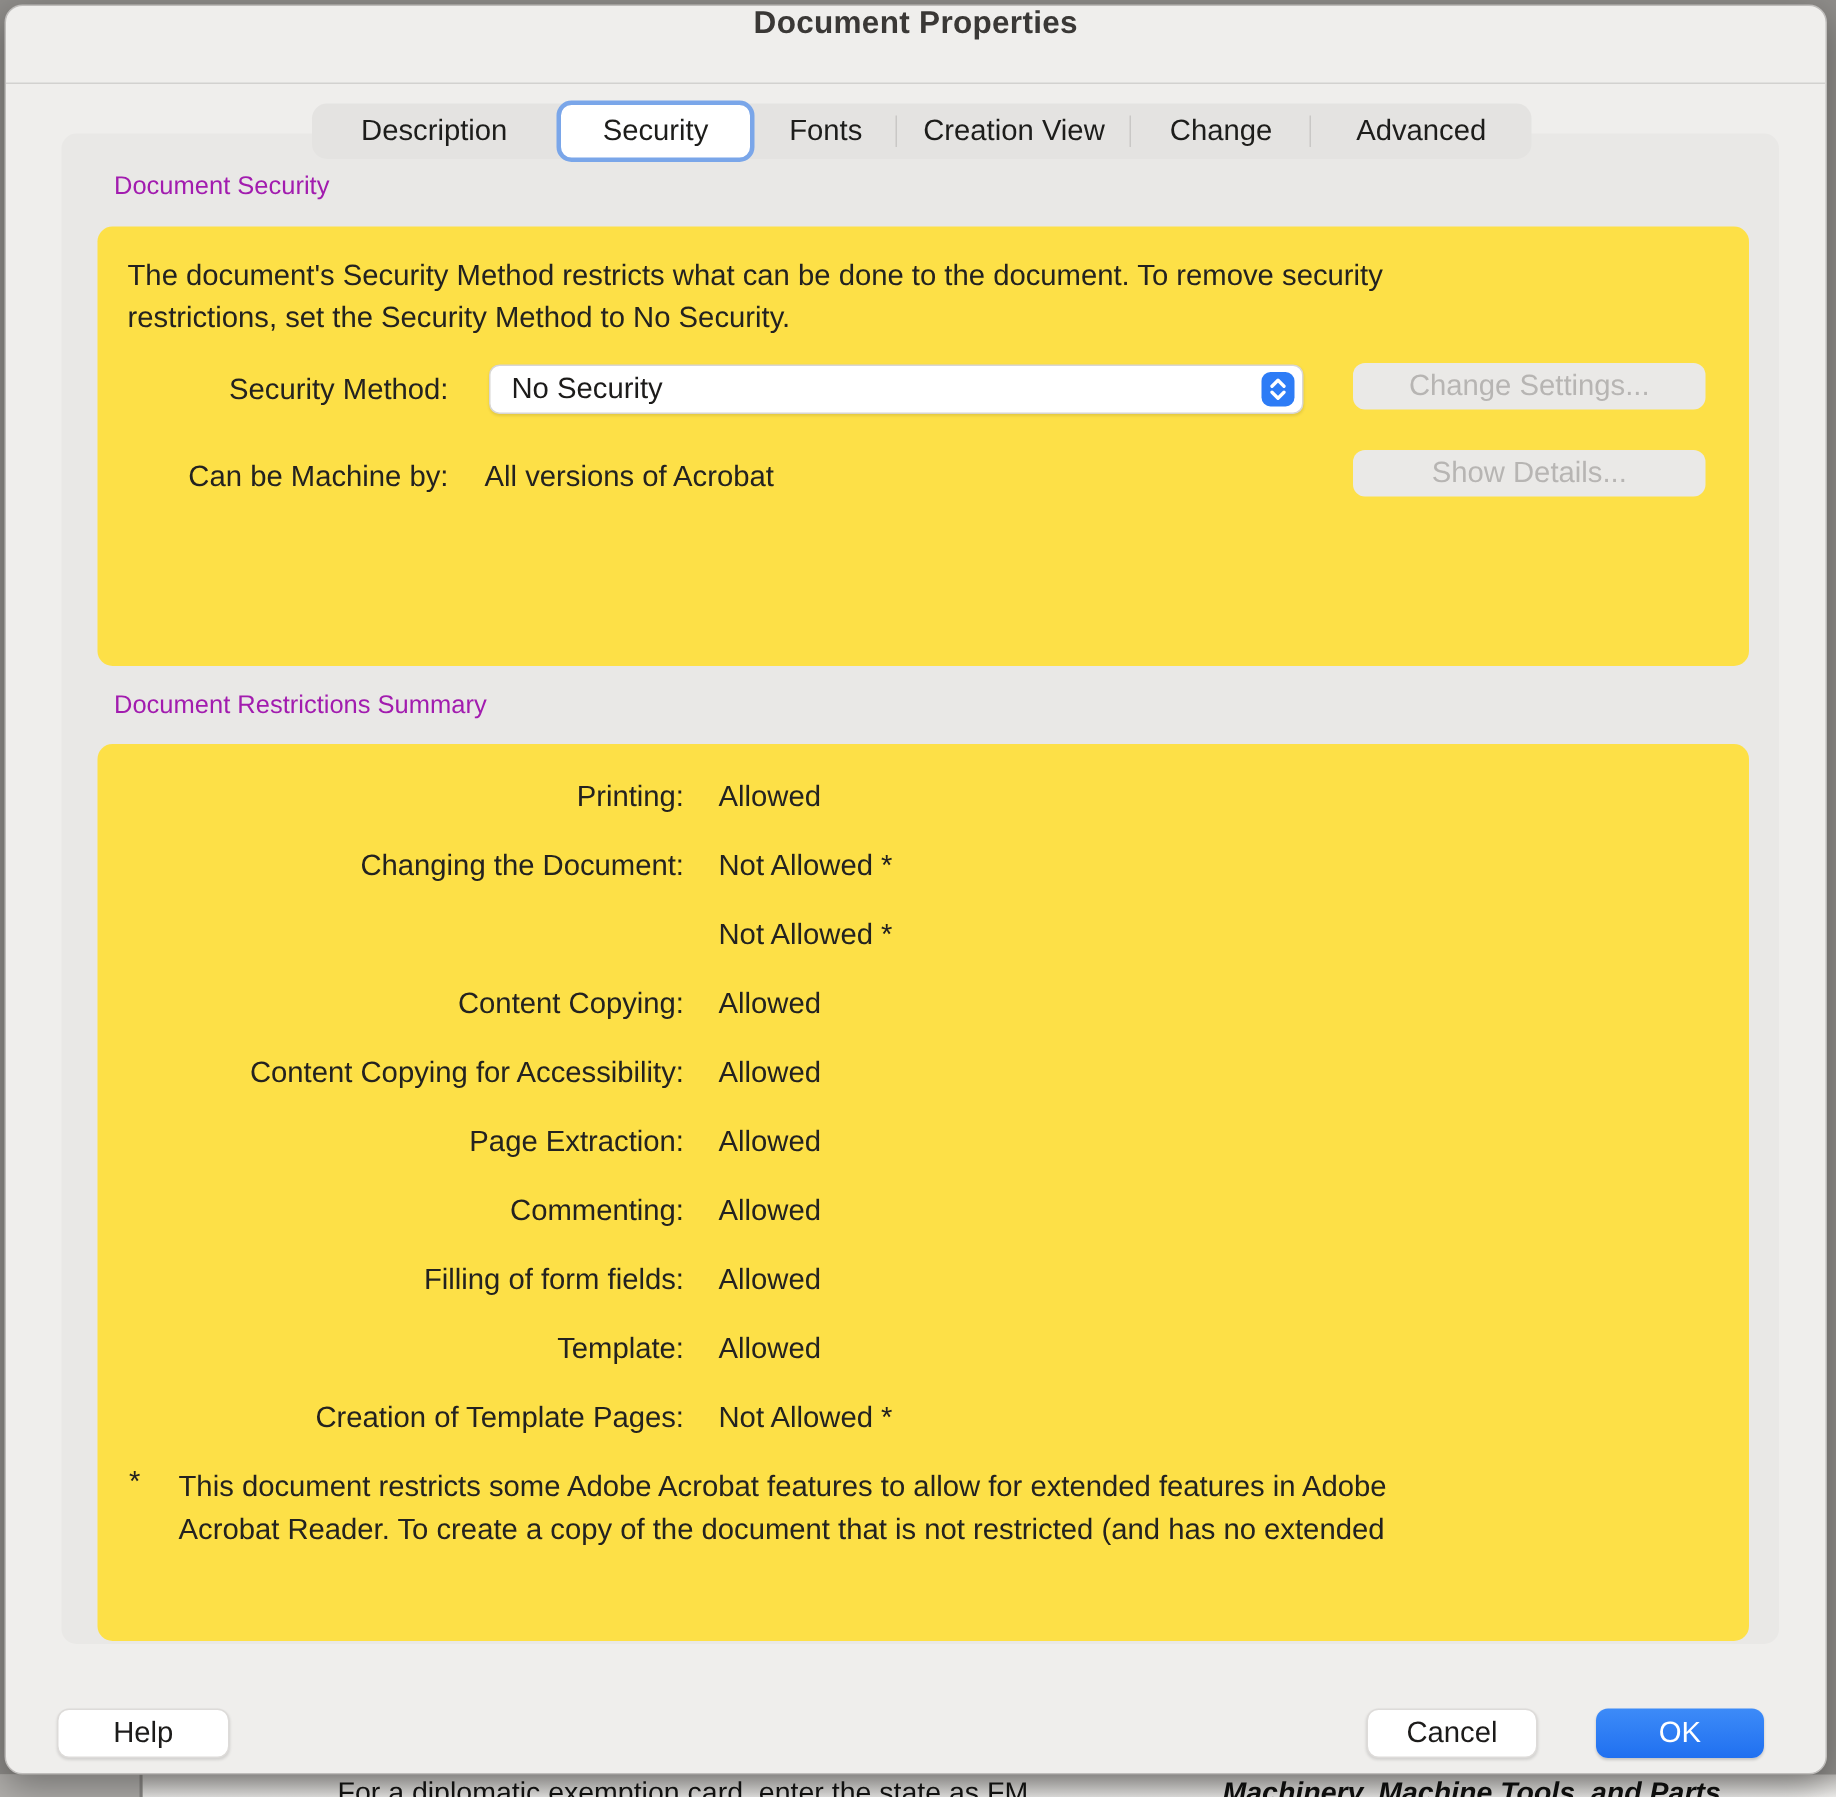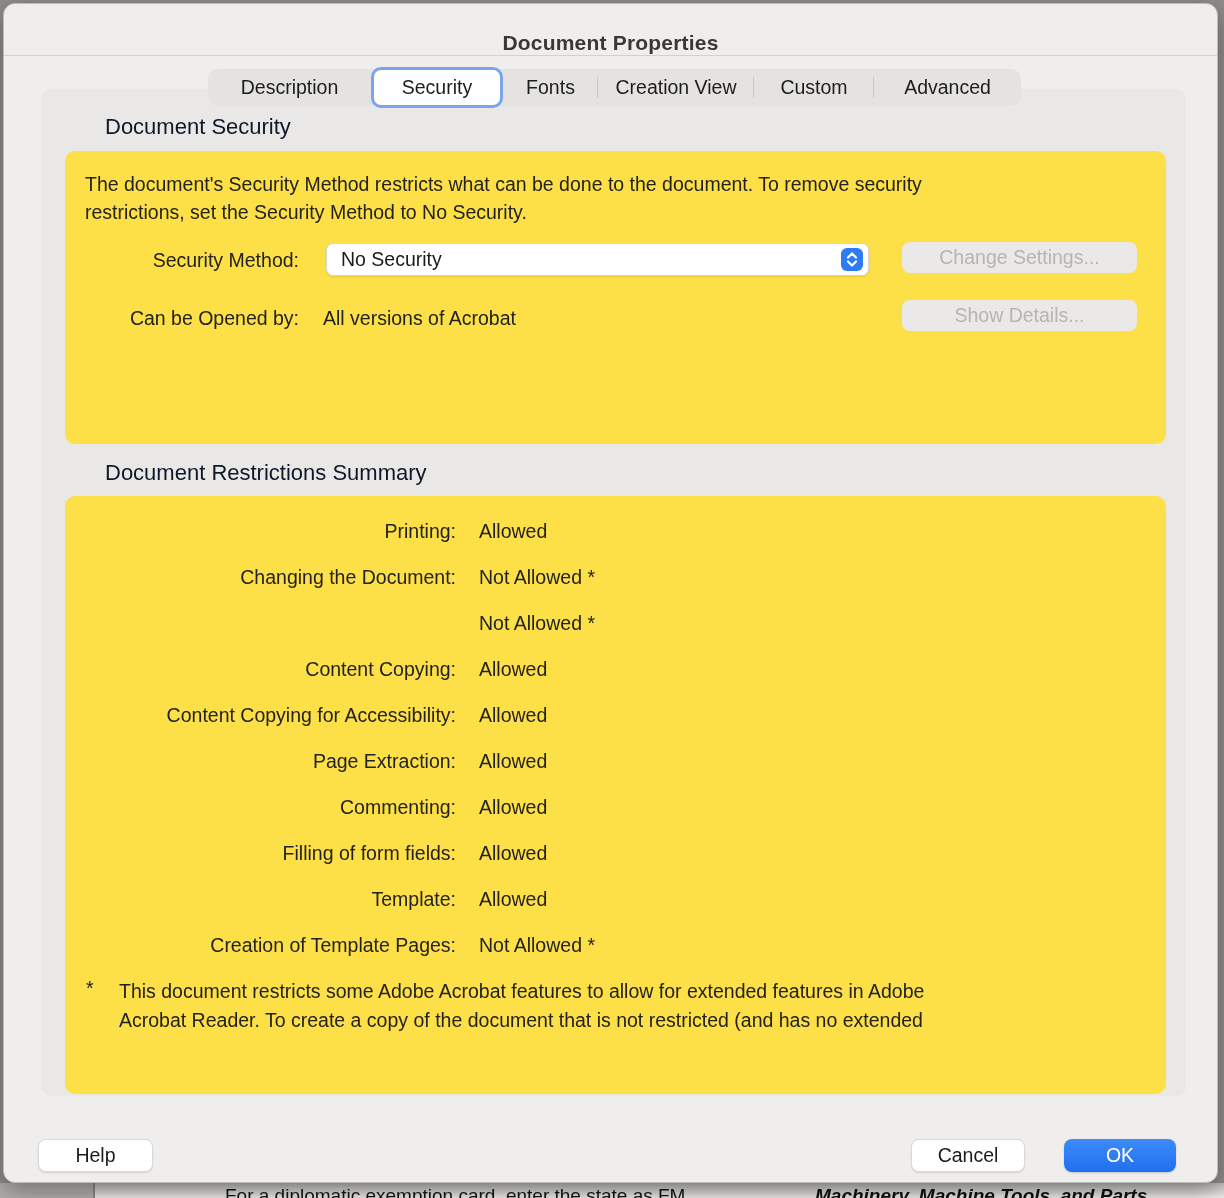--- a/index.html
+++ b/index.html
@@ -34,21 +34,21 @@
     position:absolute; left:3px; top:3px; width:1215px; height:1180px;
     background:#efeeec;
     border:1px solid #bebcba;
     border-radius:12px;
     box-shadow:0 8px 24px rgba(0,0,0,.35);
     overflow:hidden;
   }
   .titlebar {
     position:absolute; left:0; top:0; width:100%; height:52px;
     border-bottom:1px solid #d2d1cf;
-    display:flex; align-items:flex-end; justify-content:center;
+    display:flex; align-items:flex-start; justify-content:center;
   }
   .titlebar .title {
     font-size:21px; font-weight:700; color:#3a3836; letter-spacing:.2px;
   }
 
   
   .tabbar {
     position:absolute; left:204px; top:65px; width:813px; height:37px;
     background:#e4e3e1; border-radius:10px;
     display:flex; align-items:stretch; z-index:5;
@@ -68,22 +68,22 @@
     border-radius:10px;
     margin-top:-2px; margin-bottom:-2px;
   }
 
   
   .panel {
     position:absolute; left:37px; top:85px; width:1145px; height:1007px;
     background:#e9e8e6; border-radius:10px;
   }
   .section-heading {
-    position:absolute; left:64px;
-    font-size:22px; color:#0f172a;
+    position:absolute; left:35px;
+    font-size:17px; color:#a21caf;
   }
   .groupbox {
     position:absolute; left:24px; width:1101px;
     background:#fde047; border-radius:10px;
   }
 
   
   .gb1 { top:62px; height:293px; }
   .gb1 .desc { position:absolute; left:20px; font-size:19.5px; line-height:28.5px; white-space:nowrap; color:#232220; }
   .gb1 .desc.l1 { top:19px; }
@@ -172,21 +172,21 @@
     </div>
     <div class="tab" style="width:95px">
       <span>Fonts</span>
       <span class="sep"></span>
     </div>
     <div class="tab" style="width:156px">
       <span>Creation View</span>
       <span class="sep"></span>
     </div>
     <div class="tab" style="width:120px">
-      <span>Custom</span>
+      <span>Change</span>
       <span class="sep"></span>
     </div>
     <div class="tab" style="width:147px">
       <span>Advanced</span>
     </div>
   </div>
 
   <div class="panel">
 
     <div class="section-heading" style="top:25px">Document Security</div>
@@ -202,21 +202,21 @@
         <span class="stepper">
           <svg width="14" height="17" viewBox="0 0 14 17">
             <polyline points="3,6.5 7,2.5 11,6.5" fill="none" stroke="#ffffff" stroke-width="2.2" stroke-linecap="round" stroke-linejoin="round"></polyline>
             <polyline points="3,10.5 7,14.5 11,10.5" fill="none" stroke="#ffffff" stroke-width="2.2" stroke-linecap="round" stroke-linejoin="round"></polyline>
           </svg>
         </span>
       </div>
 
       <div class="ghost-btn" style="top:91px">Change Settings...</div>
 
-      <div class="field-label" style="left:0; width:234px; top:156px;">Can be Opened by:</div>
+      <div class="field-label" style="left:0; width:234px; top:156px;">Can be Machine by:</div>
       <div class="static-value" style="left:258px; top:156px;">All versions of Acrobat</div>
 
       <div class="ghost-btn" style="top:149px">Show Details...</div>
     </div>
 
     <div class="section-heading" style="top:371px">Document Restrictions Summary</div>
 
     <div class="groupbox gb2">
       <div class="rrow" style="top:12px">
         <span class="rlabel">Printing:</span>

